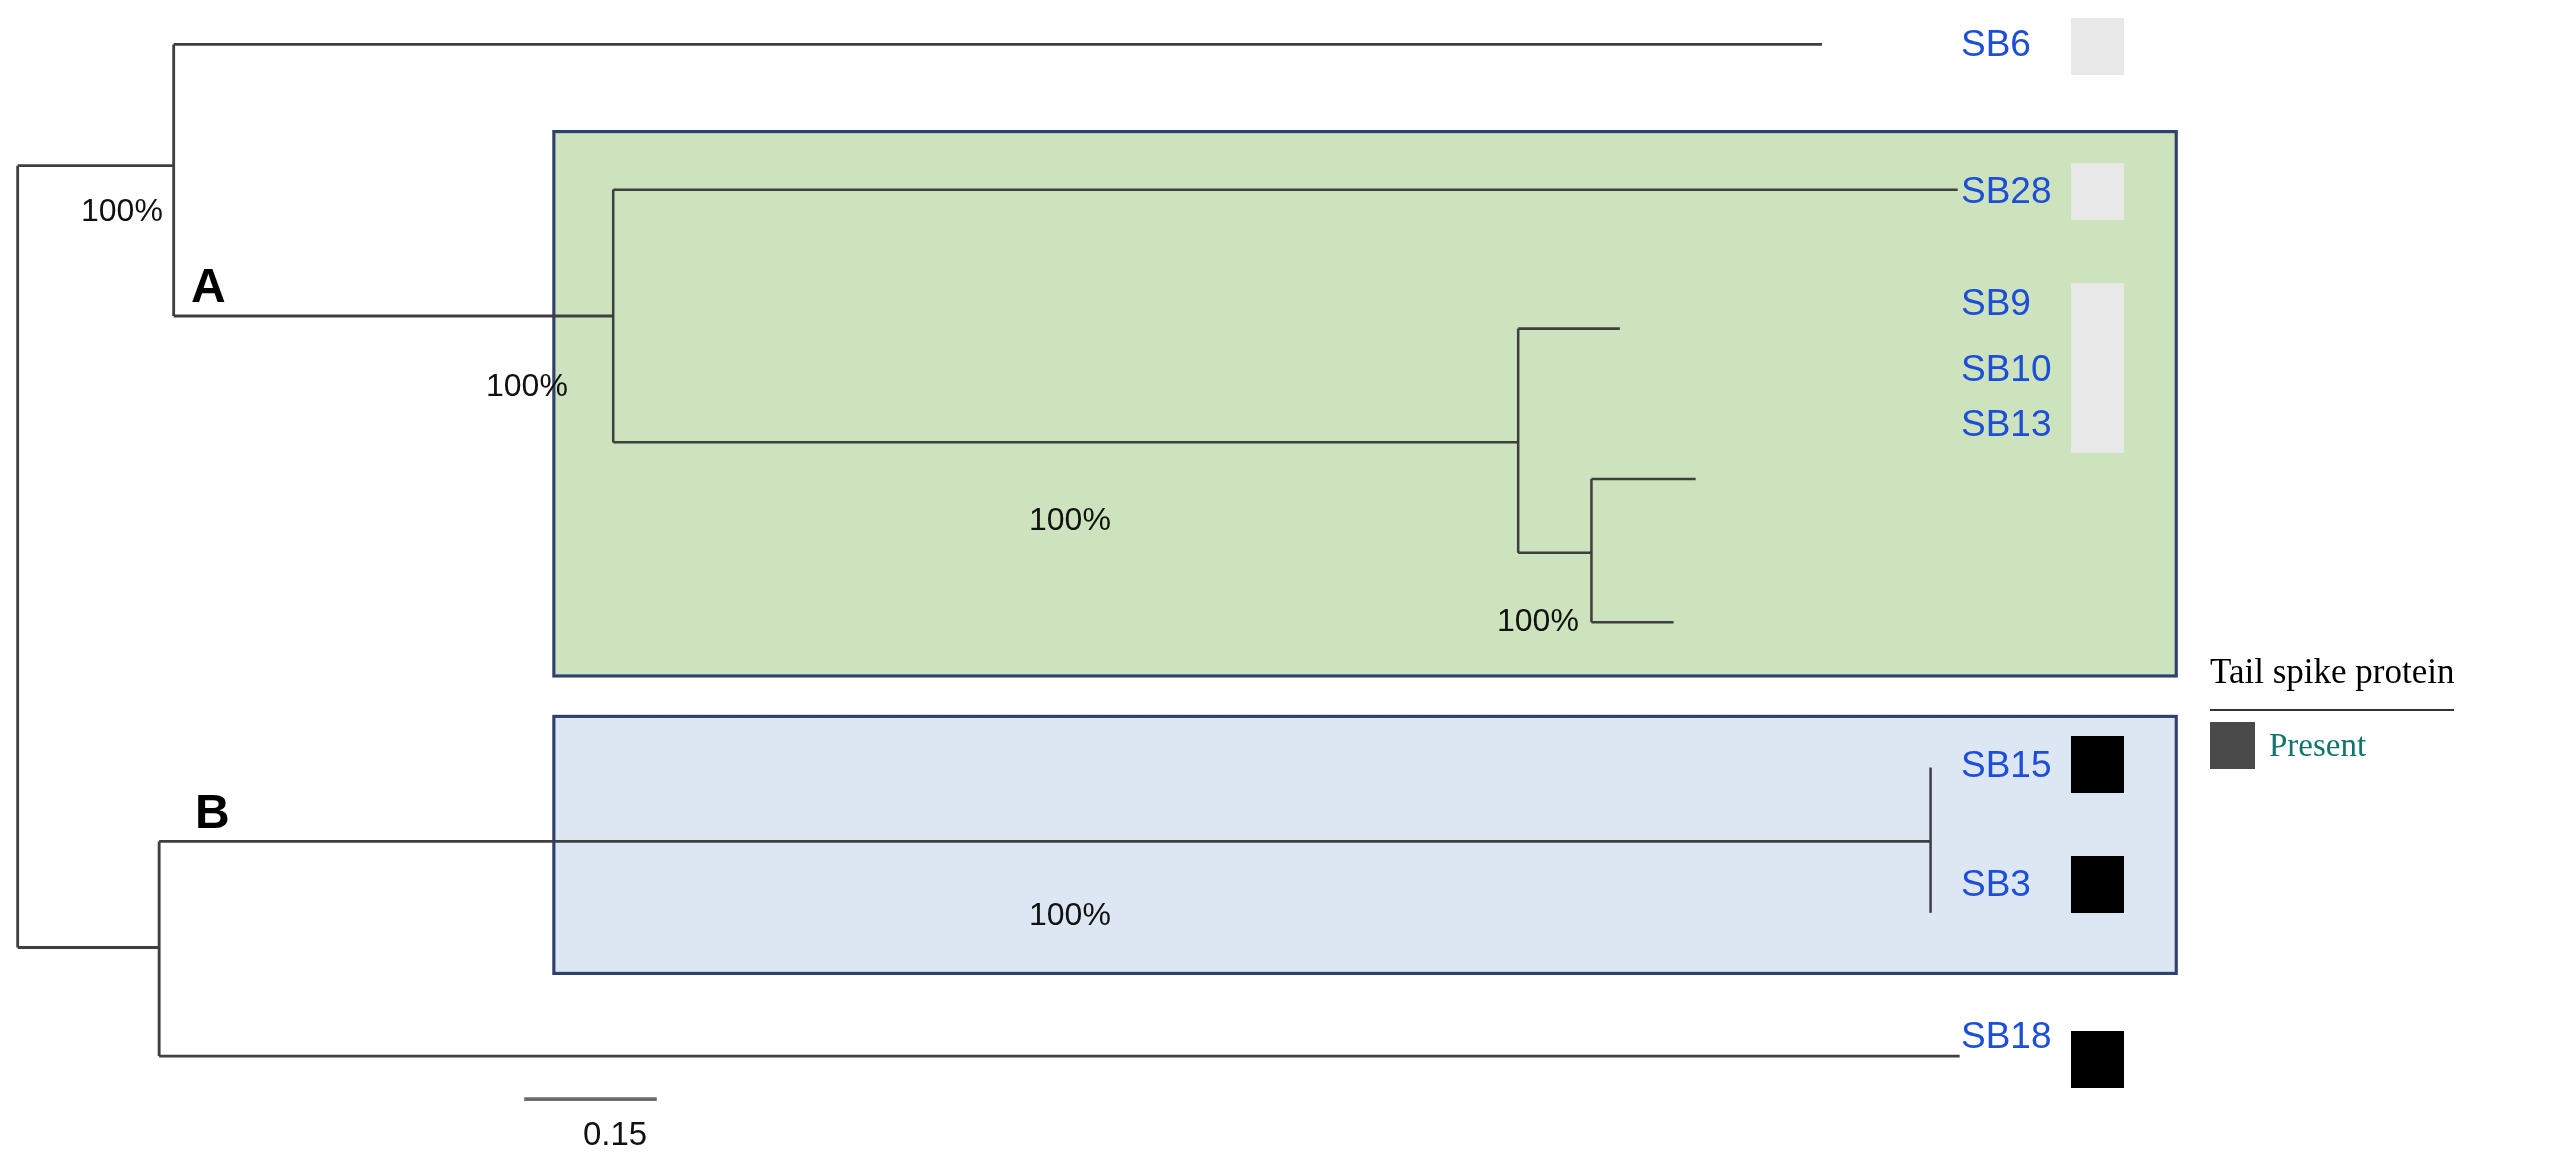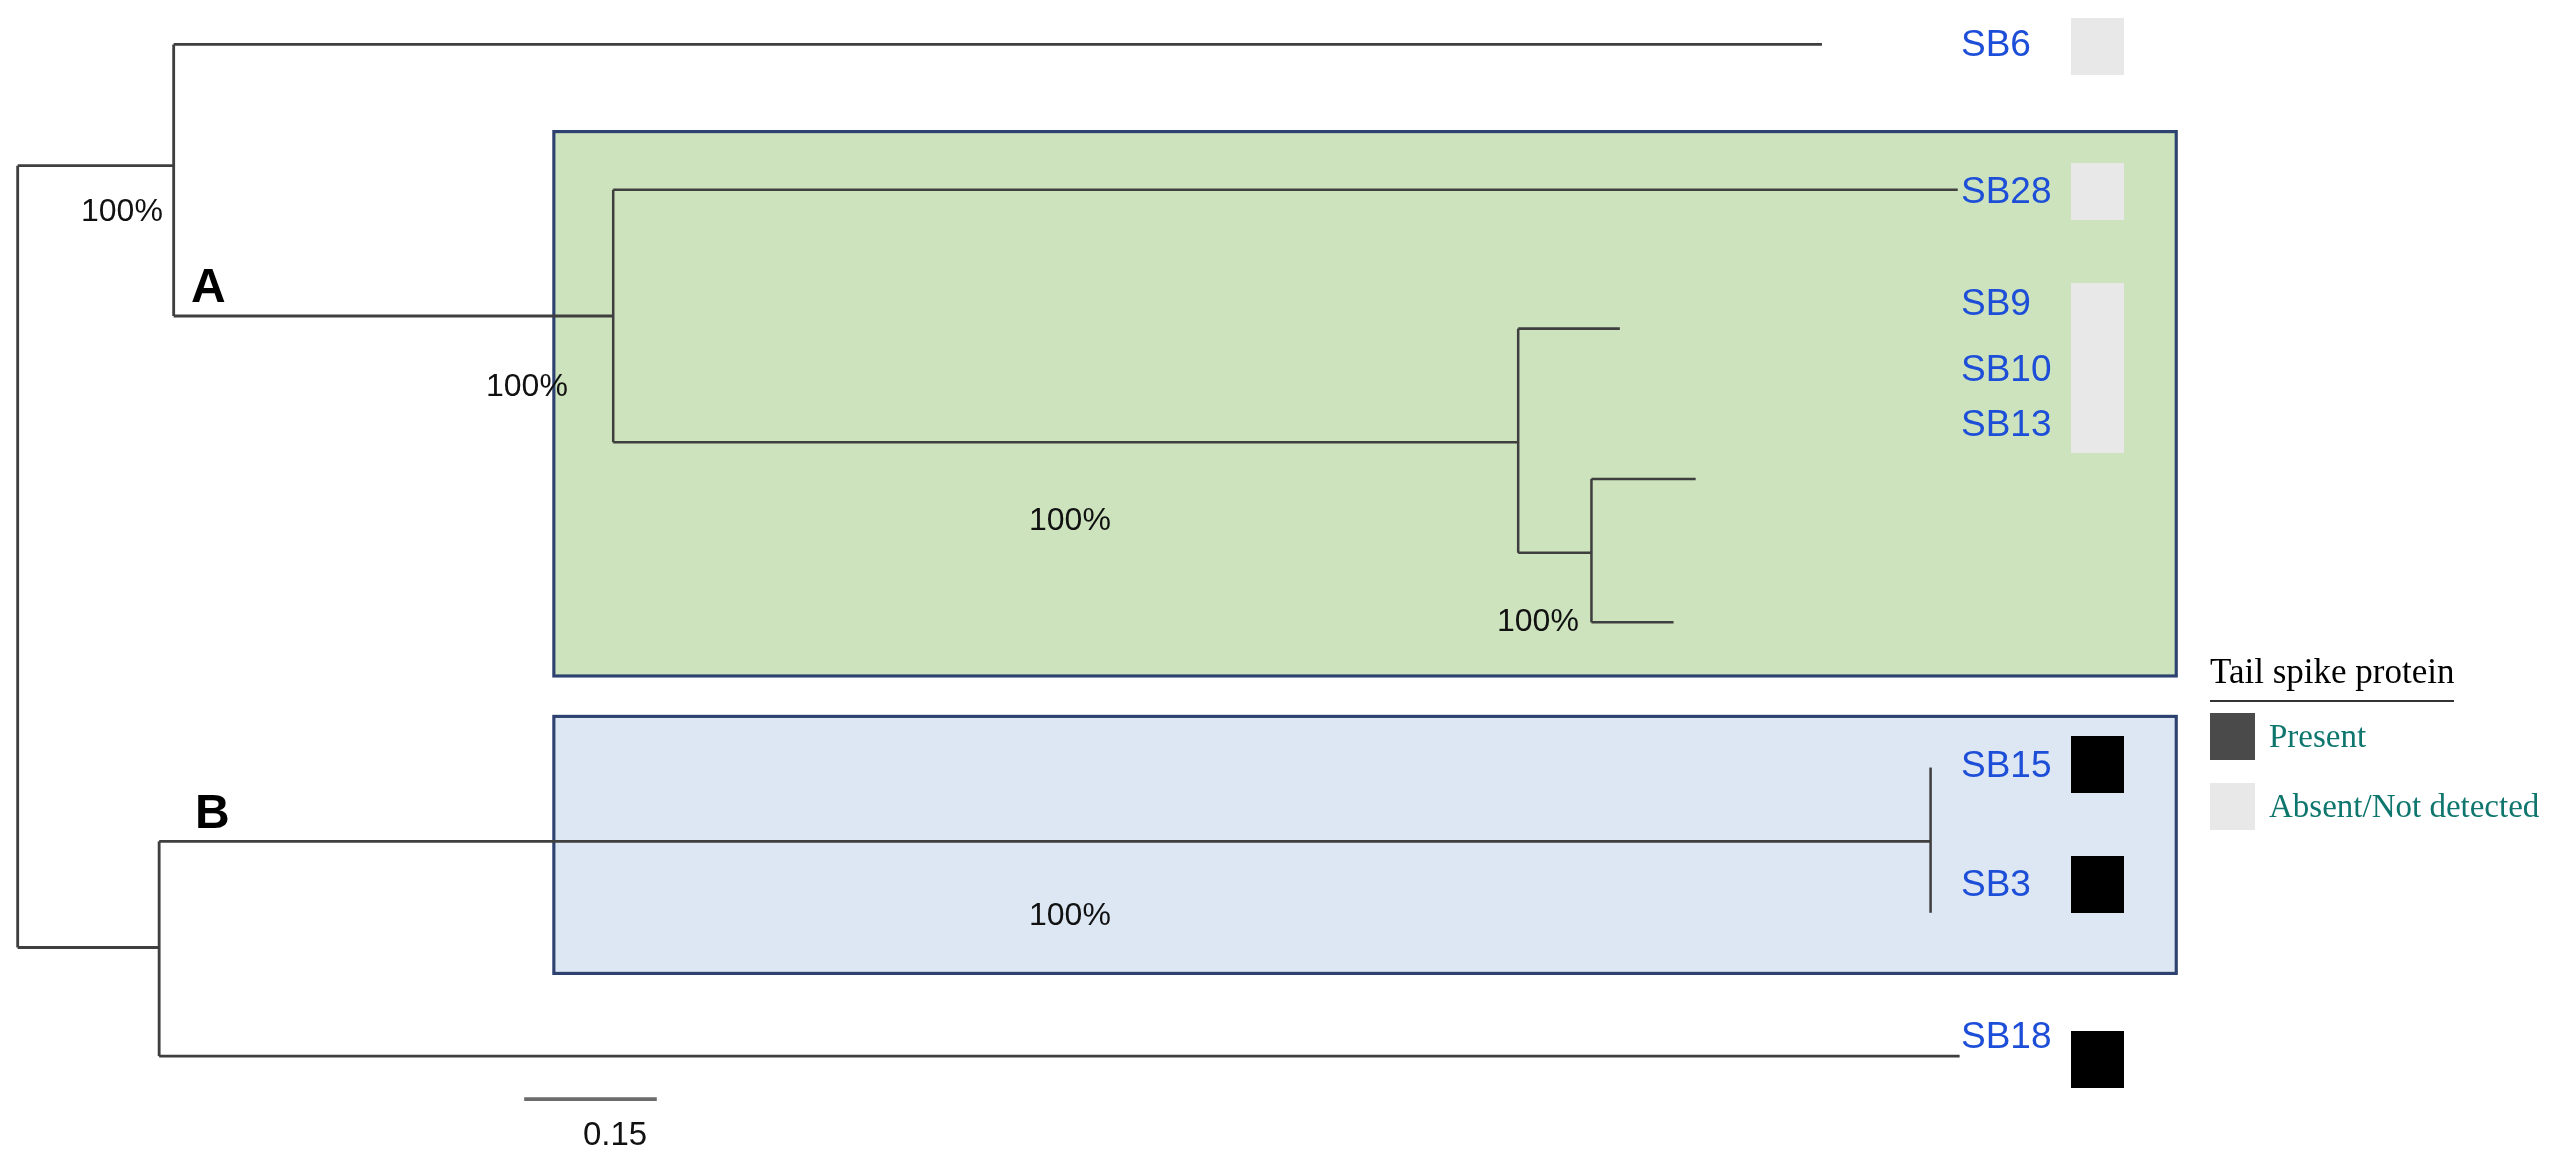--- a/index.html
+++ b/index.html
@@ -48,21 +48,21 @@
     color:#111111;
     line-height:1;
   }
   .legend{position:absolute;left:2210px;top:654px;width:354px;}
   .legend-title{
     font-family:"Liberation Serif", serif;
     font-size:35px;
     color:#000;
     border-bottom:2.5px solid #333;
     display:inline-block;
-    padding-bottom:9px;
+    padding-bottom:18px;
     line-height:1.05;
     white-space:nowrap;
   }
   .legend-row{display:flex;align-items:center;margin-top:11.4px;}
   .legend-sw{width:45px;height:47px;flex:0 0 auto;}
   .legend-txt{
     font-family:"Liberation Serif", serif;
     font-size:33px;
     color:#0f766e;
     margin-left:14px;
@@ -152,20 +152,16 @@
   <div class="scale-text" style="left:583px;top:1117px;">0.15</div>
 
   <div class="legend">
     <div class="legend-title">Tail spike protein</div>
 
     <div class="legend-row">
       <div class="legend-sw" style="background:#4a4a4a;"></div>
       <div class="legend-txt">Present</div>
     </div>
 
-    <div class="legend-row" style="margin-top:23px;">
-      <div class="legend-sw" style="background:#e8e8e8;"></div>
-      <div class="legend-txt">Absent/Not detected</div>
-    </div>
   </div>
 
 </div>
 
 
 </body></html>

